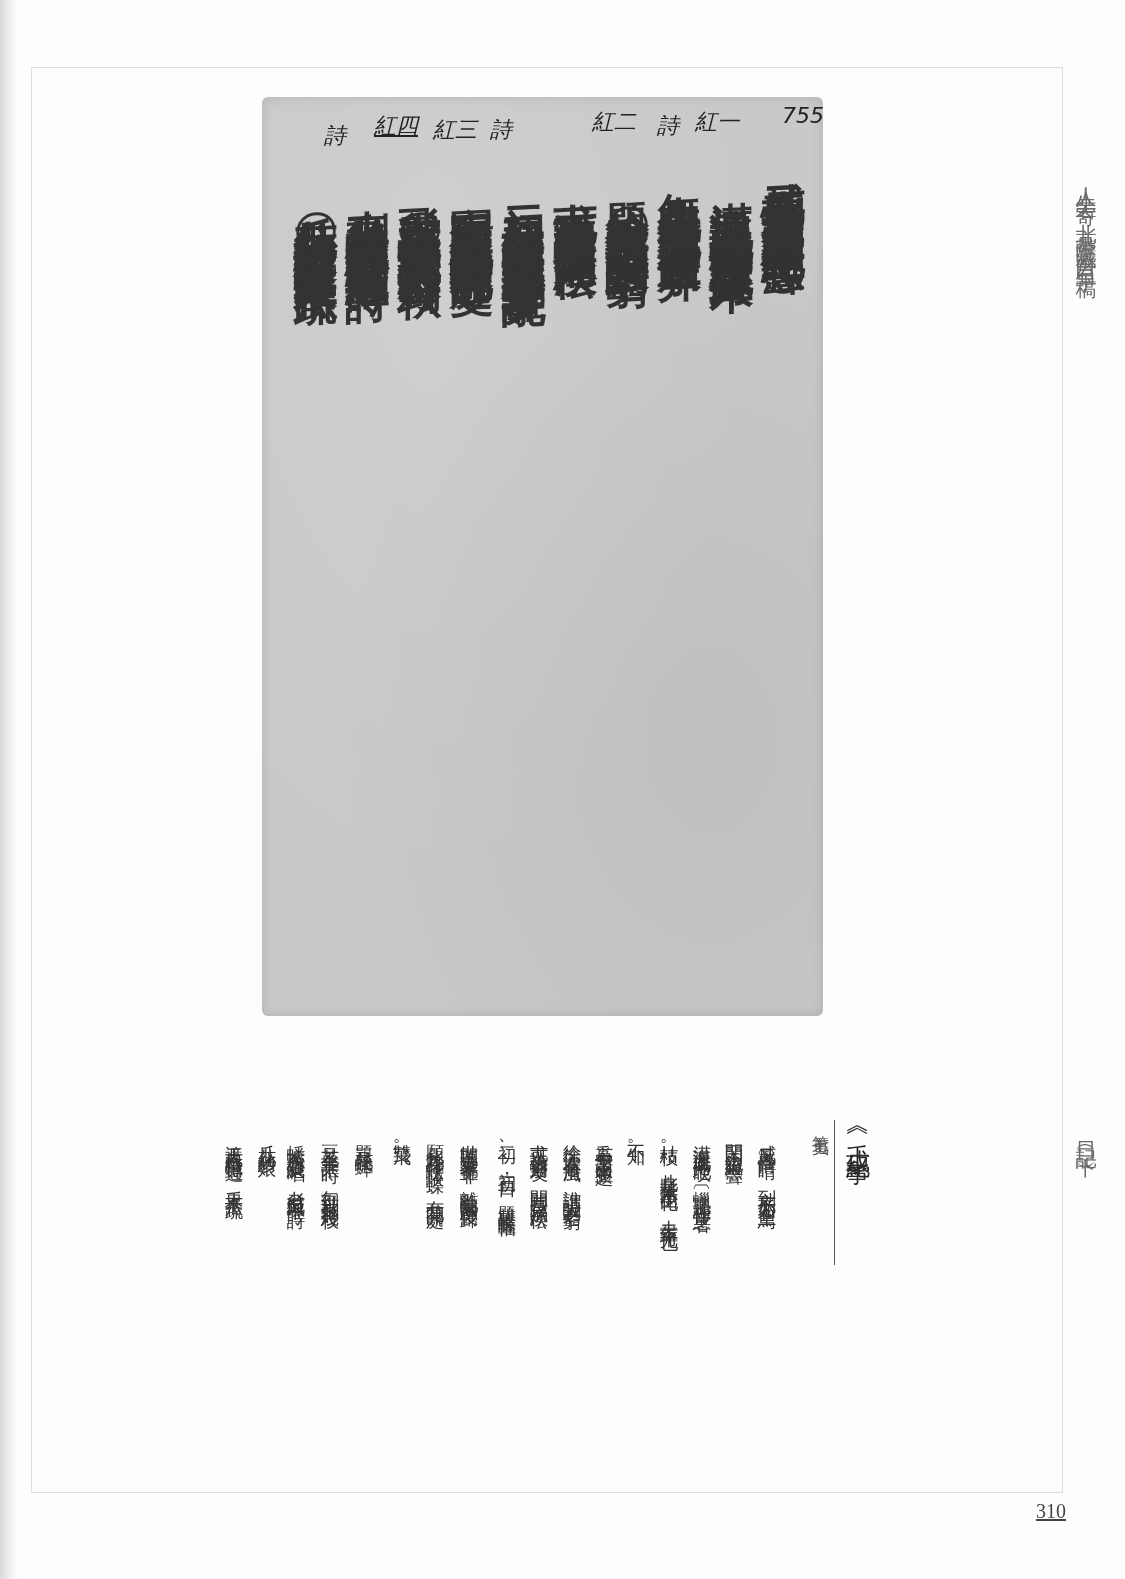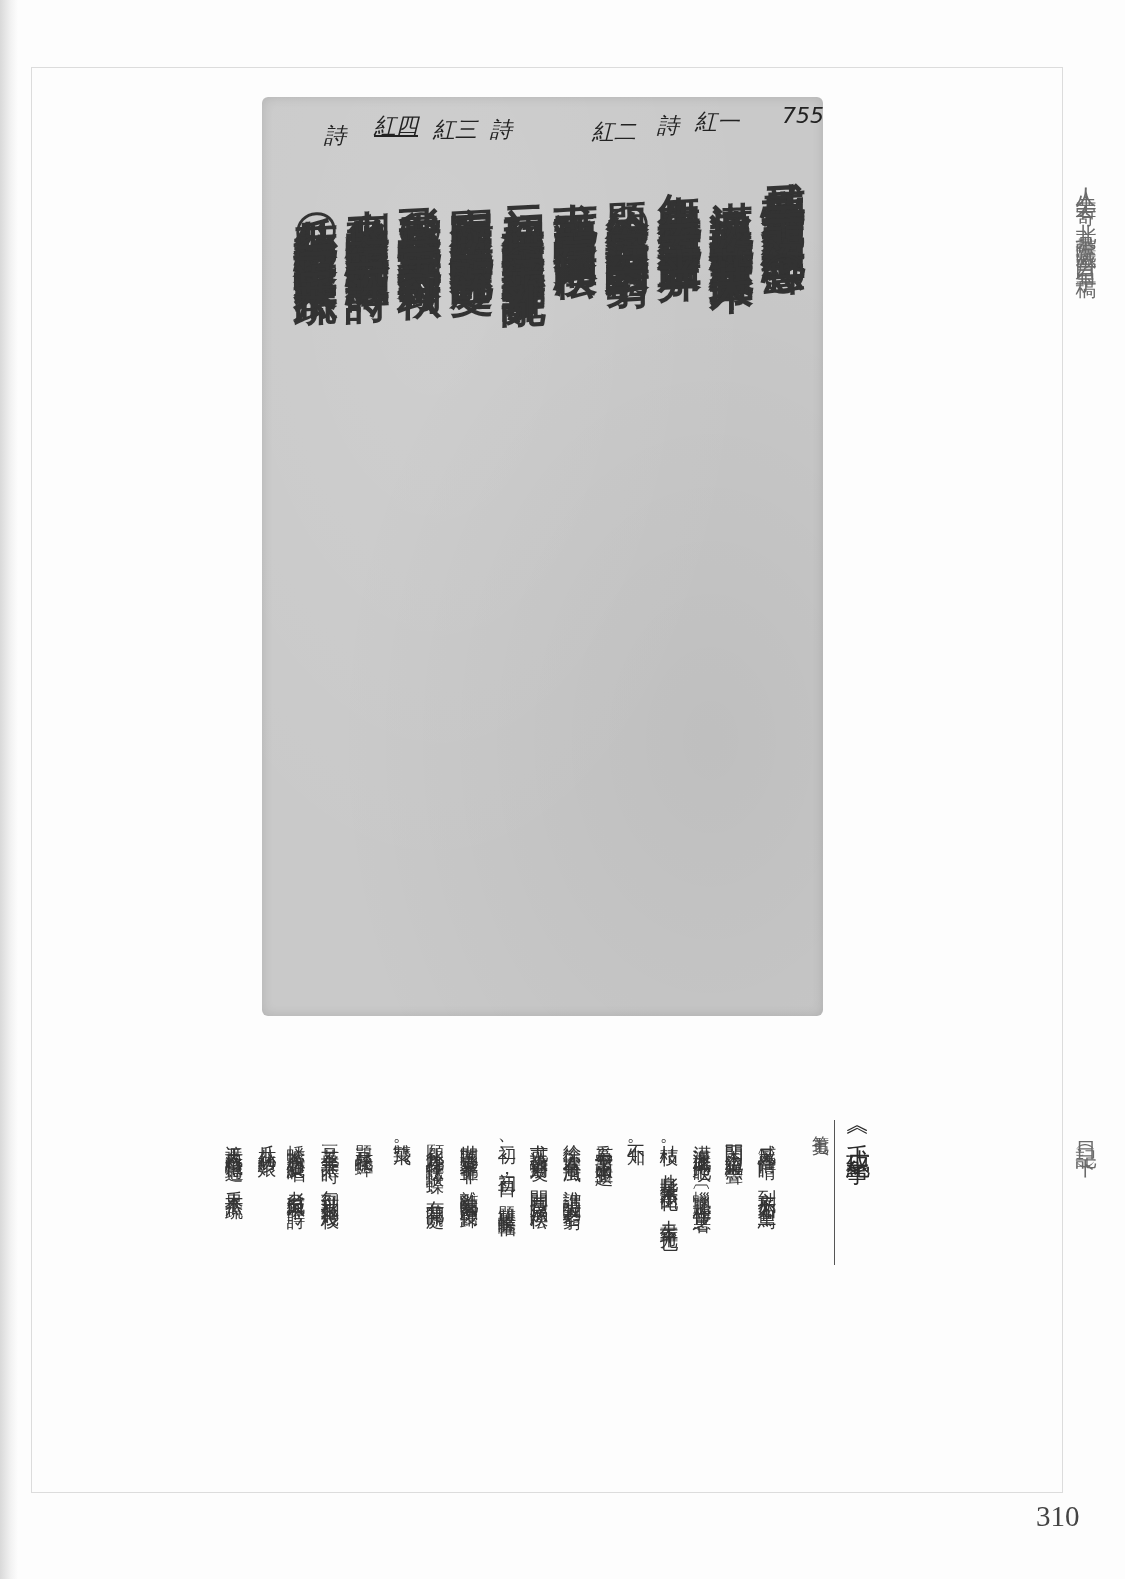--- a/index.html
+++ b/index.html
@@ -79,37 +79,37 @@
     writing-mode: vertical-rl;
     font-size: 17px; letter-spacing: 2px; color: #555;
   }
   .tx-rule {
     position: absolute; left: 834px; top: 1120px;
     width: 1px; height: 145px; background: #555;
   }
   .page-number {
     position: absolute; left: 1036px; top: 1500px;
     font-family: "Liberation Serif", serif;
-    font-size: 29px; color: #444;
+    font-size: 20px; color: #444; text-decoration: underline;
   }
 </style>
 </head>
 <body>
 
 <div class="gutter"></div>
 <div class="frame"></div>
 
 <div class="running-title">人生若寄·北京畫院藏齊白石手稿</div>
 <div class="section-label">日記（下）</div>
 
 <div class="photo">
   <span class="ms-note" style="left:520px;top:6px;">755</span>
   <span class="ms-note" style="left:433px;top:10px;">紅一</span>
   <span class="ms-note" style="left:395px;top:14px;">詩</span>
-  <span class="ms-note" style="left:330px;top:20px;font-style:italic;">紅二</span>
+  <span class="ms-note" style="left:330px;top:10px;font-style:italic;">紅二</span>
   <span class="ms-note" style="left:228px;top:18px;">詩</span>
   <span class="ms-note" style="left:164px;top:18px;margin-left:7px;">紅三</span>
   <span class="ms-note" style="left:112px;top:14px;text-decoration:underline;">紅四</span>
   <span class="ms-note" style="left:62px;top:24px;">詩</span>
 
   <div class="ms-col" style="left:500px;top:50px;">威又喜情到底不如石上鳥閑閑一飽絕無聲〇</div>
   <div class="ms-col" style="left:448px;top:70px;">漢漢北風捲地吹蠟梅作意著枯枝此身草木</div>
   <div class="ms-col" style="left:396px;top:60px;">無由化去盡年光也不知為石安畫山水并</div>
   <div class="ms-col" style="left:344px;top:70px;">題〇徐徐入室有清風誰謂詩人到老窮</div>
   <div class="ms-col" style="left:292px;top:72px;">尤可誇張對朋友開門長見隔溪松</div>

